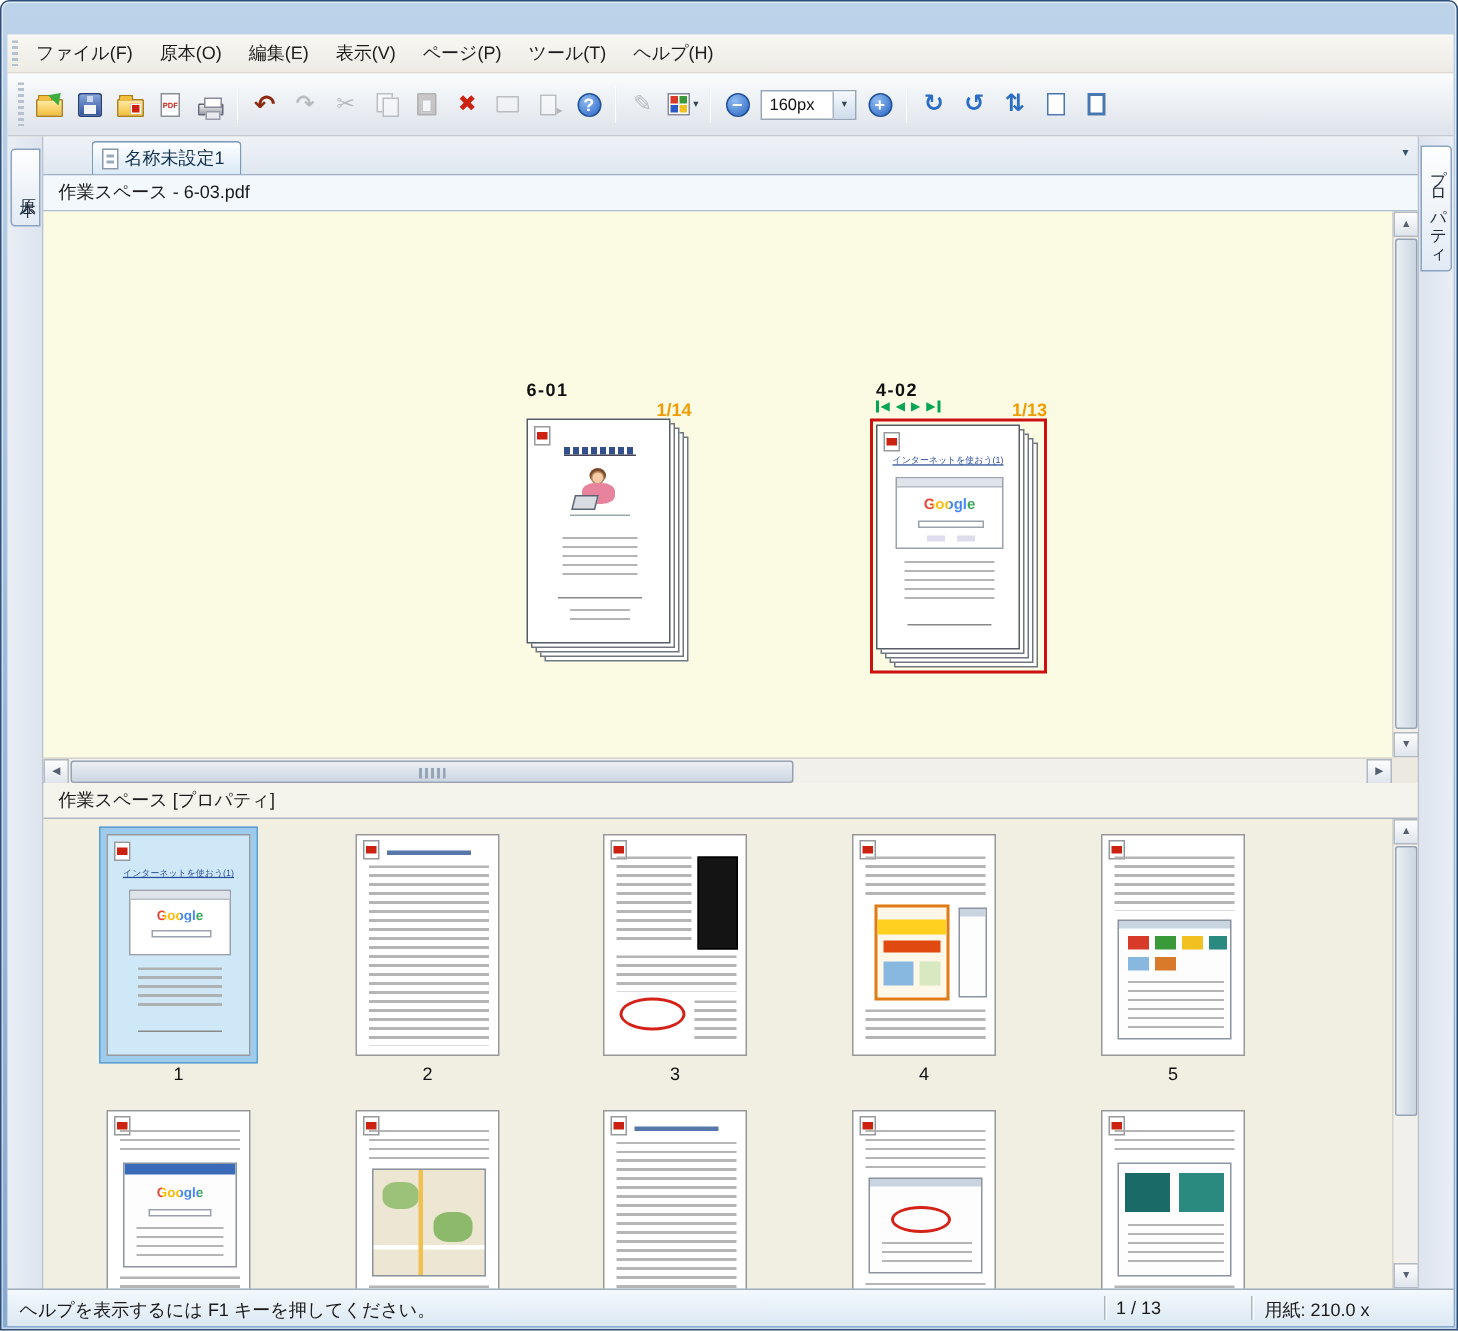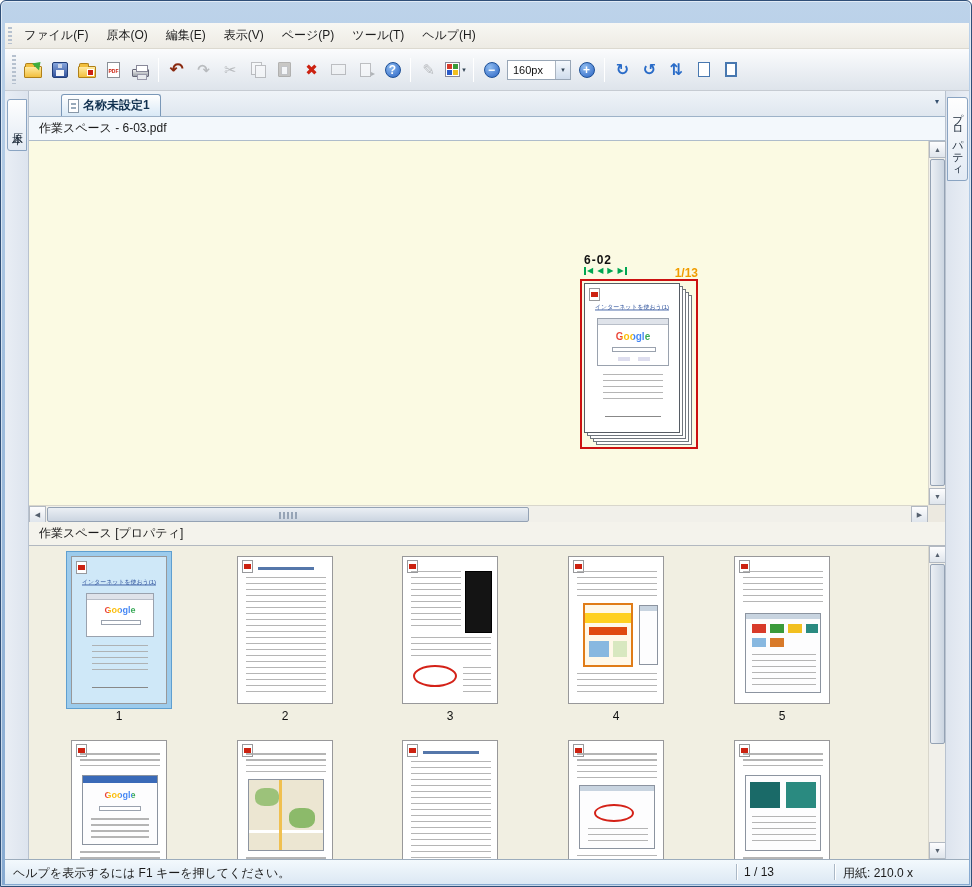--- a/index.html
+++ b/index.html
@@ -110,21 +110,21 @@
   .vtab.l { left:2px; top:8px; width:20px; min-height:52px; border-radius:3px 0 0 3px; }
   .vtab.r { left:1px; top:6px; width:21px; min-height:84px; border-radius:0 3px 3px 0; }
 
   .center { position:absolute; left:24px; top:0; width:916px; height:768px; }
 
   .tabstrip { position:absolute; left:0; top:0; width:916px; height:26px;
     background:linear-gradient(#eff3f8,#dfe7ef); border-bottom:1px solid #9db2c8; }
   .doctab { position:absolute; left:32px; bottom:0; height:22px; padding:0 10px 0 6px;
     background:linear-gradient(#ffffff,#d9e9f6); border:1px solid #7a98b8; border-bottom:none;
     border-radius:3px 3px 0 0; display:flex; align-items:center; gap:4px; }
-  .doctab .label { font-size:12px; font-weight:bold; color:#10304f; }
+  .doctab .label { font-size:12px; font-weight:normal; color:#10304f; }
   .tabdocicon { width:11px; height:14px; background:#fff; border:1px solid #8898a8; position:relative; }
   .tabdocicon::after { content:""; position:absolute; left:2px; top:3px; right:2px; height:2px; background:#9ab; box-shadow:0 4px 0 #9ab; }
   .tablist-arrow { position:absolute; right:6px; top:7px; font-size:8px; color:#35506e; }
 
   .docheader { position:absolute; left:0; top:26px; width:916px; height:24px;
     background:#f3f8fc; border-bottom:1px solid #aebccb;
     font-size:12px; color:#1a1a1a; display:flex; align-items:center; padding-left:10px; }
 
   .workspace { position:absolute; left:0; top:50px; width:916px; height:364px; background:#fbfae3; }
   .wscanvas { position:absolute; left:0; top:0; width:899px; height:364px; overflow:hidden; }
@@ -342,23 +342,47 @@
           <span class="tablist-arrow glyph g-chev"></span>
         </div>
 
         <div class="docheader">
           <span>作業スペース - 6-03.pdf</span>
         </div>
 
         <div class="workspace">
           <div class="wscanvas">
 
+            <div class="stackgroup" style="left:322px; top:112px; width:112px; height:200px;">
+              <div class="stacklabel">6-01</div>
+              <div class="indicator">1/14</div>
+              <div class="stackbox" style="top:26px;">
+                <div class="layer" style="left:12px; top:12px;"></div>
+                <div class="layer" style="left:9px; top:9px;"></div>
+                <div class="layer" style="left:6px; top:6px;"></div>
+                <div class="layer" style="left:3px; top:3px;"></div>
+                <div class="cover">
+                  <span class="rp" style="left:4px; top:4px;"></span>
+                  <div class="titlebar-sketch" style="left:24px; top:18px; width:48px;"></div>
+                  <div style="position:absolute; left:28px; top:32px; width:40px; height:36px;">
+                    <i class="illus-hair" style="left:13px; top:0;"></i>
+                    <i class="illus-head" style="left:14px; top:2px;"></i>
+                    <i class="illus-body" style="left:8px; top:10px;"></i>
+                    <i class="illus-laptop" style="left:2px; top:18px;"></i>
+                    <i class="hline" style="left:0; top:31px; width:40px; background:#9aa;"></i>
+                  </div>
+                  <div class="lines" style="left:23px; top:78px; width:50px; height:30px;"></div>
+                  <i class="hline" style="left:20px; top:118px; width:56px;"></i>
+                  <div class="lines" style="left:28px; top:126px; width:40px; height:12px;"></div>
+                </div>
+              </div>
+            </div>
 
             <div class="stackgroup" style="left:555px; top:112px; width:116px; height:210px;">
-              <div class="stacklabel">6-02</div>
+              <div class="stacklabel">4-02</div>
               <div class="nav">
                 <span class="glyph g-left first"></span>
                 <span class="glyph g-left"></span>
                 <span class="glyph g-right"></span>
                 <span class="glyph g-right last"></span>
               </div>
               <div class="indicator">1/13</div>
               <div class="stackbox" style="top:30px;">
                 <div class="redsel"></div>
                 <div class="layer" style="left:12px; top:12px;"></div>

